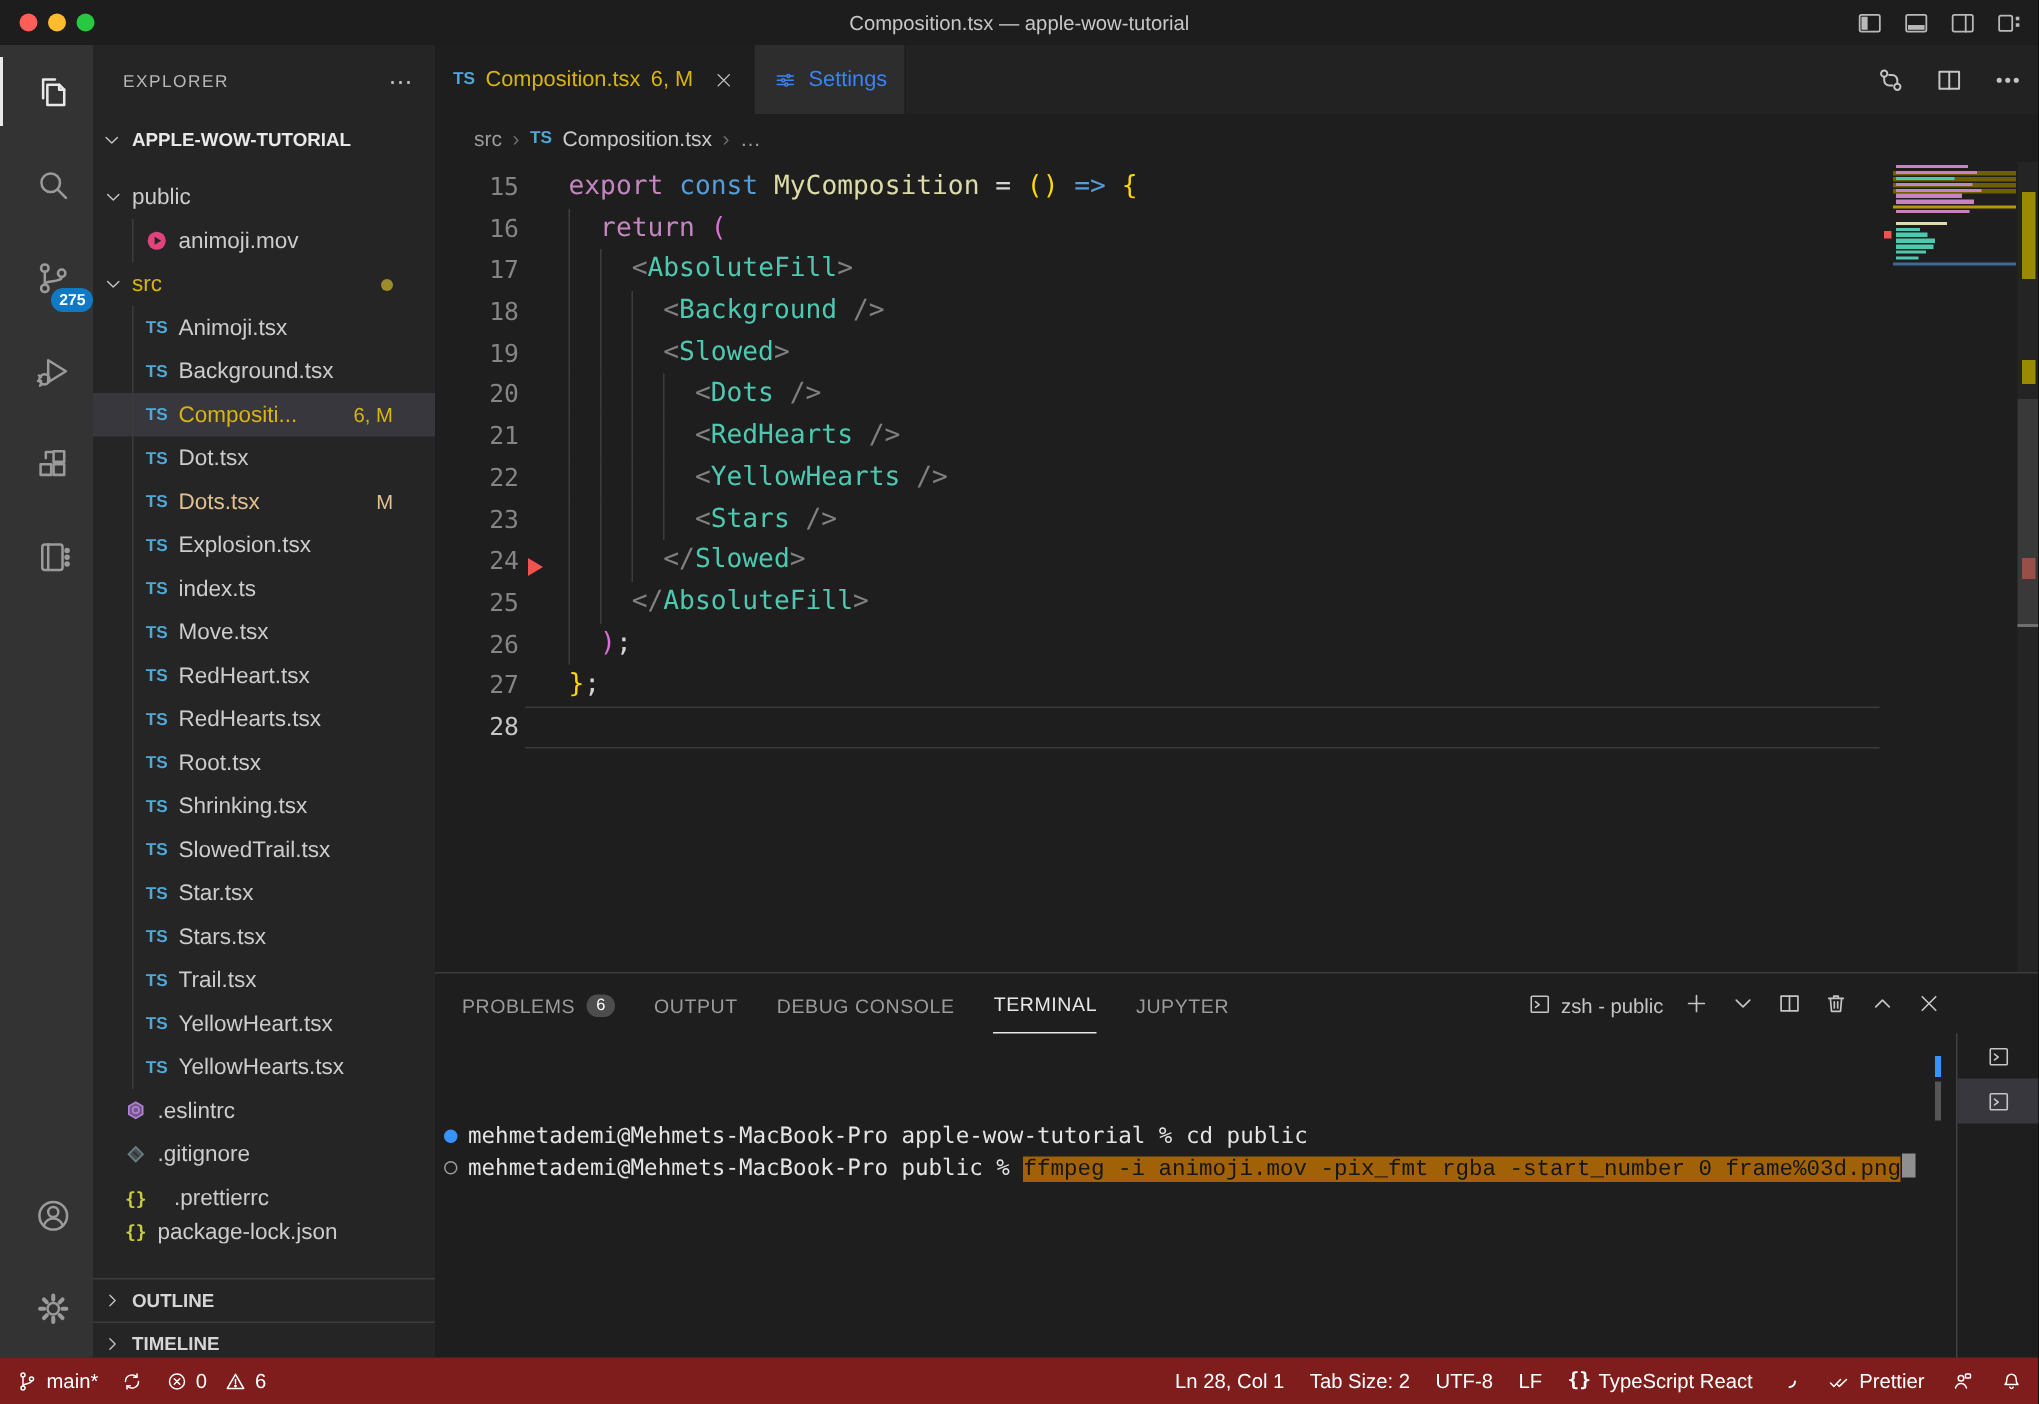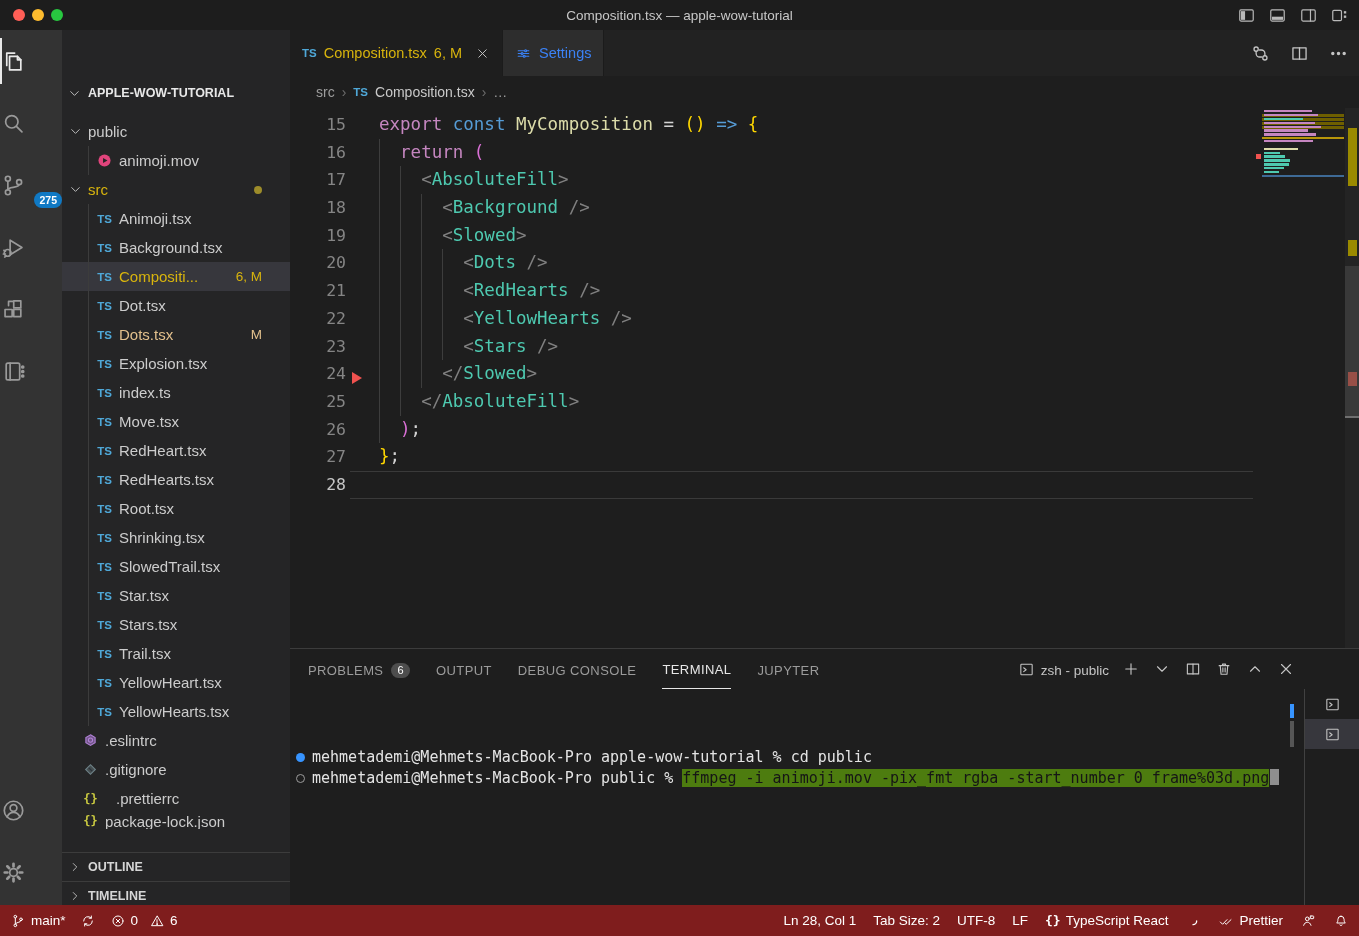--- a/index.html
+++ b/index.html
@@ -12,21 +12,21 @@
   
   .titlebar{left:0;top:0;width:1359px;height:30px;background:#1d1d1d;border-bottom:1px solid #111;}
   .traffic{left:13px;top:9px;display:flex;gap:7px;}
   .tl{width:12px;height:12px;border-radius:50%;}
   .title-text{left:0;right:0;top:0;height:30px;display:flex;align-items:center;justify-content:center;
     font-size:13.5px;color:#c7c7c7;}
   .layout-icons{right:10px;top:0;height:30px;display:flex;align-items:center;gap:12px;color:#b9b9b9;}
 
   
   .activitybar{left:0;top:30px;width:62px;height:875px;background:#333333;}
-  .ab-item{position:relative;width:70px;height:62px;display:flex;align-items:center;justify-content:flex-start;color:#9a9a9a;cursor:pointer;}
+  .ab-item{position:relative;width:70px;height:62px;display:flex;align-items:center;justify-content:center;color:#9a9a9a;cursor:pointer;}
   .ab-item.active{color:#e9e9e9;}
   .ab-item.active::before{content:"";position:absolute;left:0;top:8px;bottom:8px;width:2px;background:#e9e9e9;}
   .ab-bottom{position:absolute;bottom:2px;left:0;width:62px;}
   .ab-badge{position:absolute;right:8px;bottom:8px;background:#1079c4;color:#fff;font-size:10.5px;font-weight:bold;
     border-radius:9px;padding:1.5px 5px;line-height:1.2;}
 
   
   .sidebar{left:62px;top:30px;width:228px;height:875px;background:#252526;overflow:hidden;}
   .sb-head{position:absolute;left:0;top:12px;width:228px;height:26px;display:flex;align-items:center;}
   .sb-head .t{margin-left:20px;font-size:11.5px;letter-spacing:1px;color:#b8b8b8;}
@@ -97,21 +97,21 @@
   .ptab.active{color:#e7e7e7;border-bottom:1.5px solid #e7e7e7;}
   .pbadge{background:#4d4d4d;color:#fff;border-radius:9px;font-size:11px;padding:1.5px 6px;}
   .panel-ctl{position:absolute;right:64px;top:0;height:40px;display:flex;align-items:center;gap:13px;color:#c5c5c5;font-size:13.5px;}
   .term{position:absolute;left:0;top:40px;width:1010px;height:217px;font-family:"DejaVu Sans Mono",monospace;
     font-size:15px;color:#e4e4e4;}
   .tline{position:absolute;left:0;height:21px;line-height:21px;white-space:pre;}
   .tmark{position:absolute;left:6px;top:6px;width:9px;height:9px;border-radius:50%;}
   .tmark.filled{background:#3794ff;}
   .tmark.outline{border:1.5px solid #9b9b9b;box-sizing:border-box;}
   .ttext{position:absolute;left:22px;}
-  .tsel{background:#4d7c0f;color:#161616;}
+  .tsel{background:#a16207;color:#161616;font-family:Liberation Mono, monospace;}
   .tcursor{display:inline-block;width:9px;height:16px;background:#8f8f8f;vertical-align:-2px;margin-left:1px;}
   .term-scroll-b{position:absolute;left:1000px;top:55px;width:4px;height:14px;background:#3794ff;}
   .term-scroll-g{position:absolute;left:1000px;top:72px;width:4px;height:26px;background:#565656;}
   .termside{position:absolute;left:1014px;top:40px;width:55px;height:217px;border-left:1px solid #414141;}
   .tsrow{height:30px;display:flex;align-items:center;justify-content:center;color:#c5c5c5;cursor:pointer;}
   .tsrow.sel{background:#37373d;}
 
   
   .statusbar{left:0;top:905px;width:1359px;height:31px;background:#7f1d1d;color:#ffffff;font-size:13.5px;}
   .sb-left{position:absolute;left:10px;top:0;height:31px;display:flex;align-items:center;gap:14px;}
@@ -235,20 +235,24 @@
             <svg width="27" height="27" viewBox="0 0 24 24" fill="none" stroke="currentColor" stroke-width="1.5" stroke-linecap="round" stroke-linejoin="round">
               <circle cx="12" cy="12" r="3.4"></circle>
               <path stroke-width="2.4" d="M12 4.2v2.4M12 17.4v2.4M4.2 12h2.4M17.4 12h2.4M6.5 6.5l1.7 1.7M15.8 15.8l1.7 1.7M17.5 6.5l-1.7 1.7M8.2 15.8l-1.7 1.7"></path>
             </svg>
           </span>
         </div>
       </div>
     </div>
 
   <div class="abs sidebar">
+    <div class="sb-head">
+      <span class="t">EXPLORER</span>
+      <span class="more">⋯</span>
+    </div>
     <div class="sb-project">
       <span class="chev ico">
           <svg width="15" height="15" viewBox="0 0 24 24" fill="none" stroke="currentColor" stroke-width="1.5" stroke-linecap="round" stroke-linejoin="round">
             <path d="M6 9l6 6 6-6"></path>
           </svg>
         </span>
       <span>APPLE-WOW-TUTORIAL</span>
     </div>
     <div class="tree" id="tree">
         <div class="trow">

